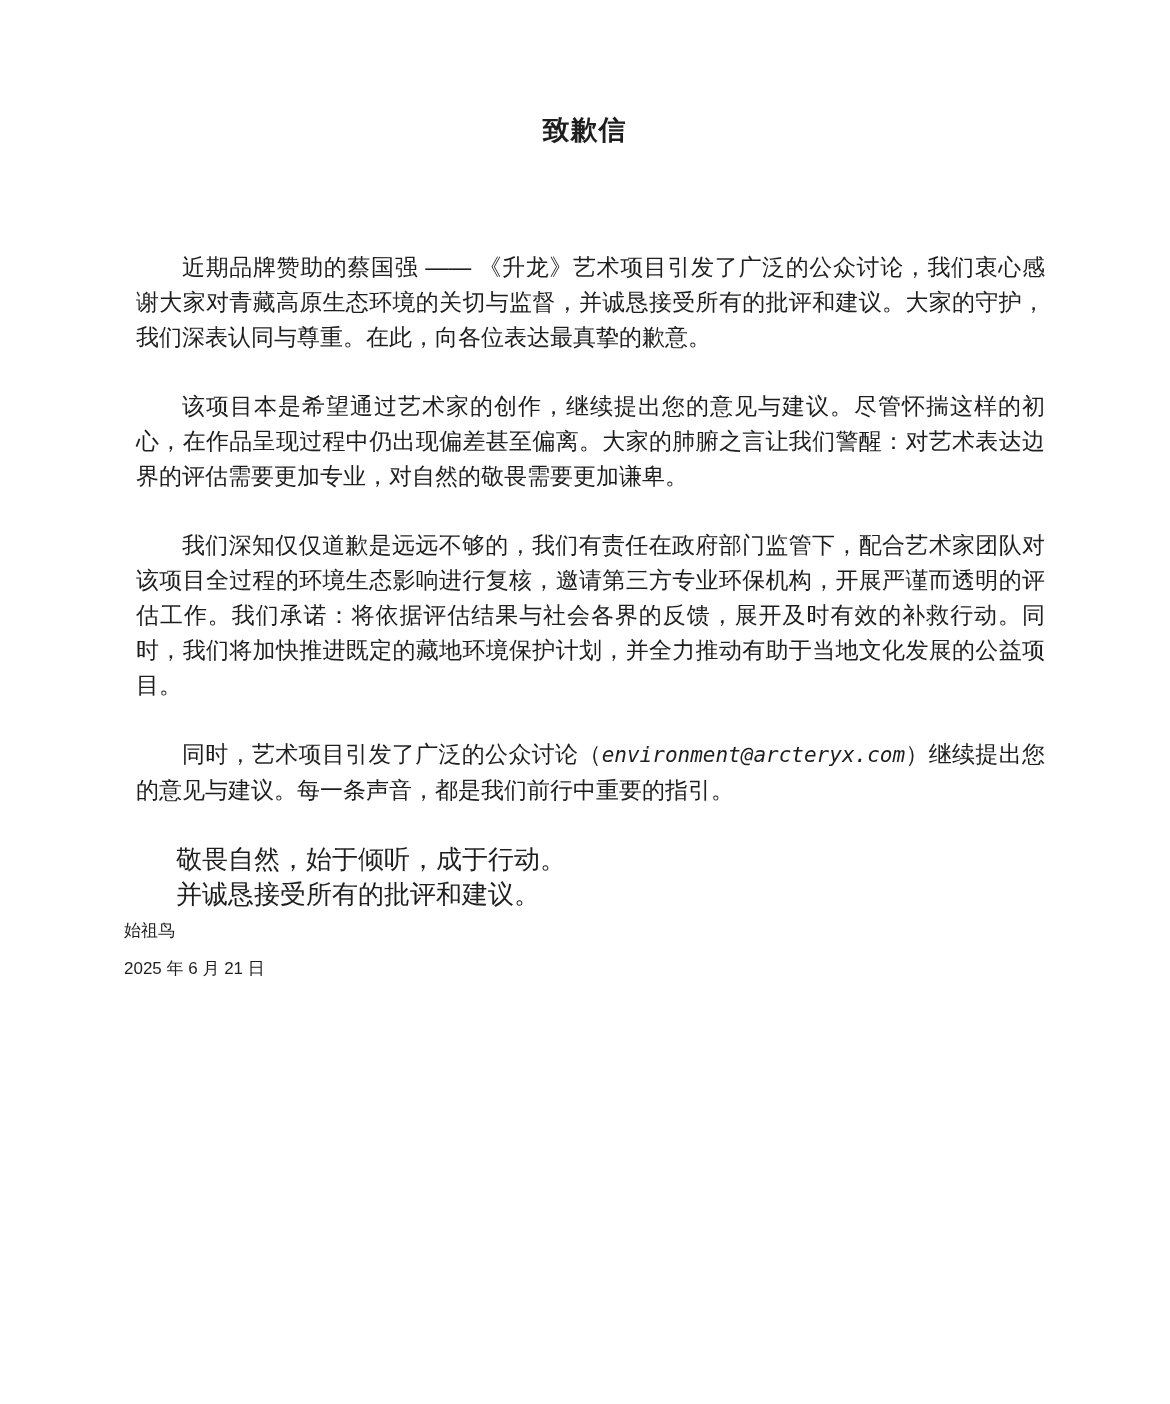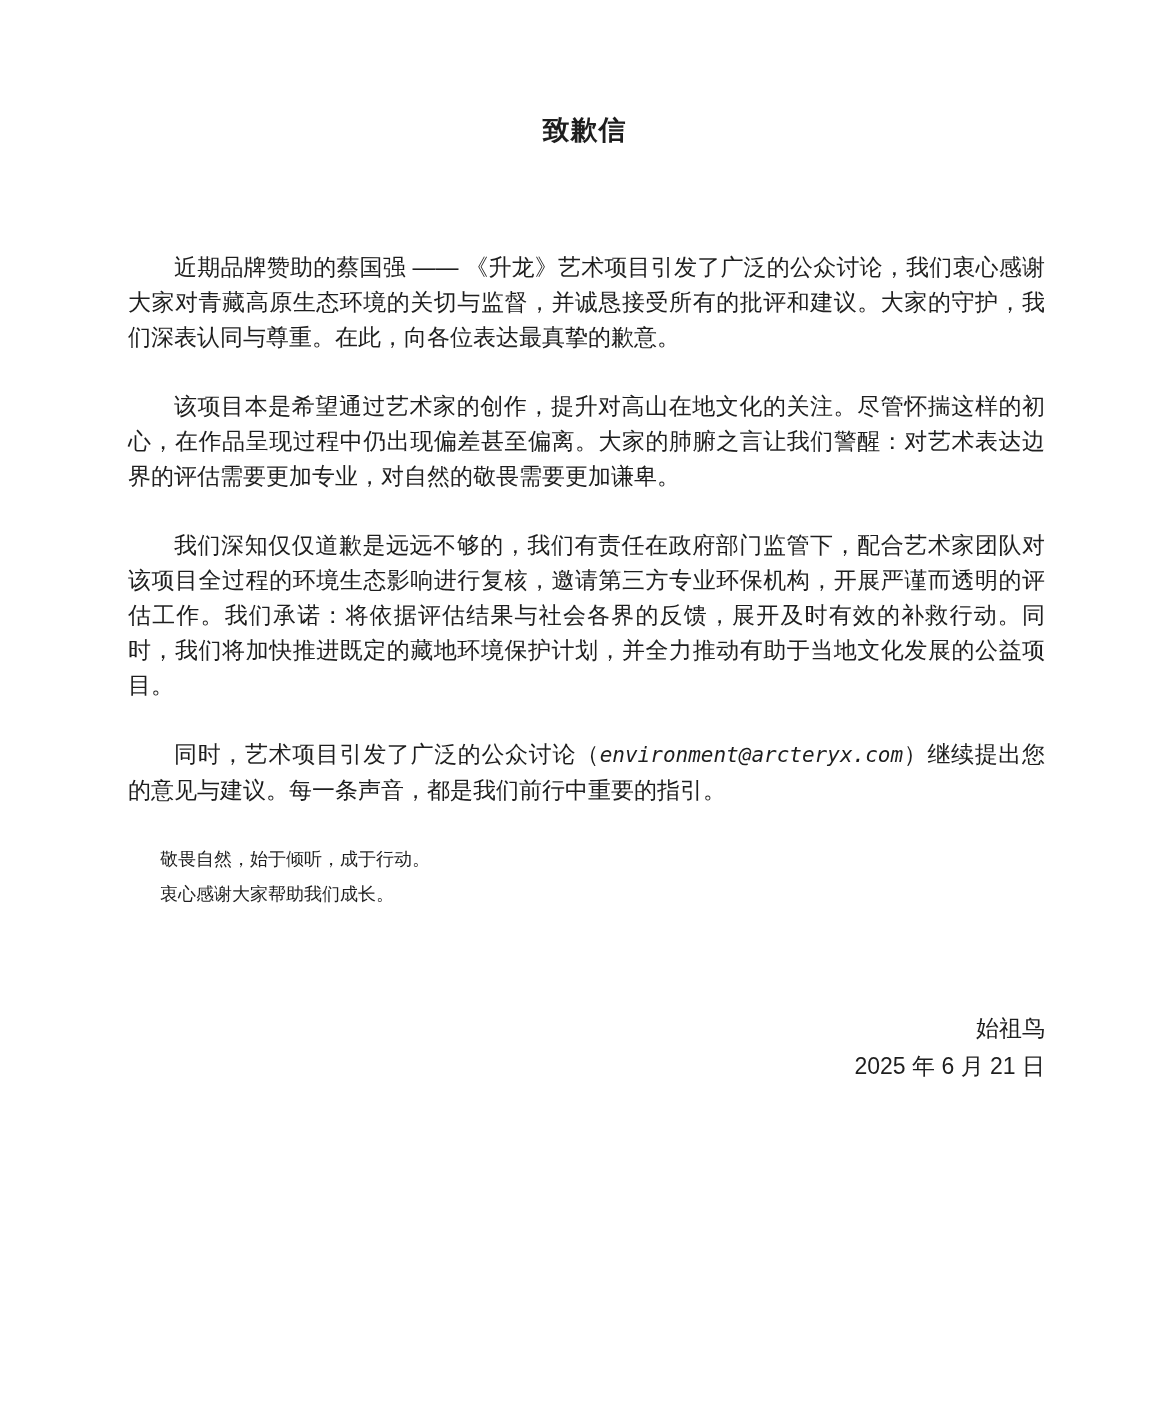--- a/index.html
+++ b/index.html
@@ -21,62 +21,61 @@
   }
   .letter-title {
     margin: 0 0 100px 0;
     font-size: 27px;
     font-weight: 600;
     line-height: 40px;
     text-align: center;
     letter-spacing: 1px;
   }
   .body-para {
-    margin: 0 0 34px 4px;
+    margin: 0 0 34px 12px;
     font-size: 23px;
     line-height: 35px;
     text-align: justify;
     text-indent: 2em;
     word-break: break-word;
   }
   .closing-para {
     margin: 0;
-    font-size: 18px;
+    font-size: 26px;
     line-height: 35px;
     text-indent: 2em;
   }
   .email-text {
     font-family: "DejaVu Sans Mono", monospace;
     font-size: 21px;
     font-style: italic;
   }
   .signature-block {
-    margin-top: 97px;
-    text-align: right;
-    font-size: 23px;
+    text-align: left;
+    font-size: 17px;
     line-height: 38px;
   }
 </style>
 </head>
 <body>
 
 <div class="page">
 
   <h1 class="letter-title">致歉信</h1>
 
   <p class="body-para">近期品牌赞助的蔡国强 —— 《升龙》艺术项目引发了广泛的公众讨论，我们衷心感谢大家对青藏高原生态环境的关切与监督，并诚恳接受所有的批评和建议。大家的守护，我们深表认同与尊重。在此，向各位表达最真挚的歉意。</p>
 
-  <p class="body-para">该项目本是希望通过艺术家的创作，提升对高山在地文化的关注。尽管怀揣这样的初心，在作品呈现过程中仍出现偏差甚至偏离。大家的肺腑之言让我们警醒：对艺术表达边界的评估需要更加专业，对自然的敬畏需要更加谦卑。</p>
+  <p class="body-para">该项目本是希望通过艺术家的创作，继续提出您的意见与建议。尽管怀揣这样的初心，在作品呈现过程中仍出现偏差甚至偏离。大家的肺腑之言让我们警醒：对艺术表达边界的评估需要更加专业，对自然的敬畏需要更加谦卑。</p>
 
   <p class="body-para">我们深知仅仅道歉是远远不够的，我们有责任在政府部门监管下，配合艺术家团队对该项目全过程的环境生态影响进行复核，邀请第三方专业环保机构，开展严谨而透明的评估工作。我们承诺：将依据评估结果与社会各界的反馈，展开及时有效的补救行动。同时，我们将加快推进既定的藏地环境保护计划，并全力推动有助于当地文化发展的公益项目。</p>
 
   <p class="body-para"><span>同时，艺术项目引发了广泛的公众讨论（</span><span class="email-text">environment@arcteryx.com</span><span>）继续提出您的意见与建议。每一条声音，都是我们前行中重要的指引。</span></p>
 
   <p class="closing-para">敬畏自然，始于倾听，成于行动。</p>
 
-  <p class="closing-para">衷心感谢大家帮助我们成长。</p>
+  <p class="closing-para">并诚恳接受所有的批评和建议。</p>
 
   <div class="signature-block">
     <div>始祖鸟</div>
     <div>2025 年 6 月 21 日</div>
   </div>
 
 </div>
 
 </body></html>

